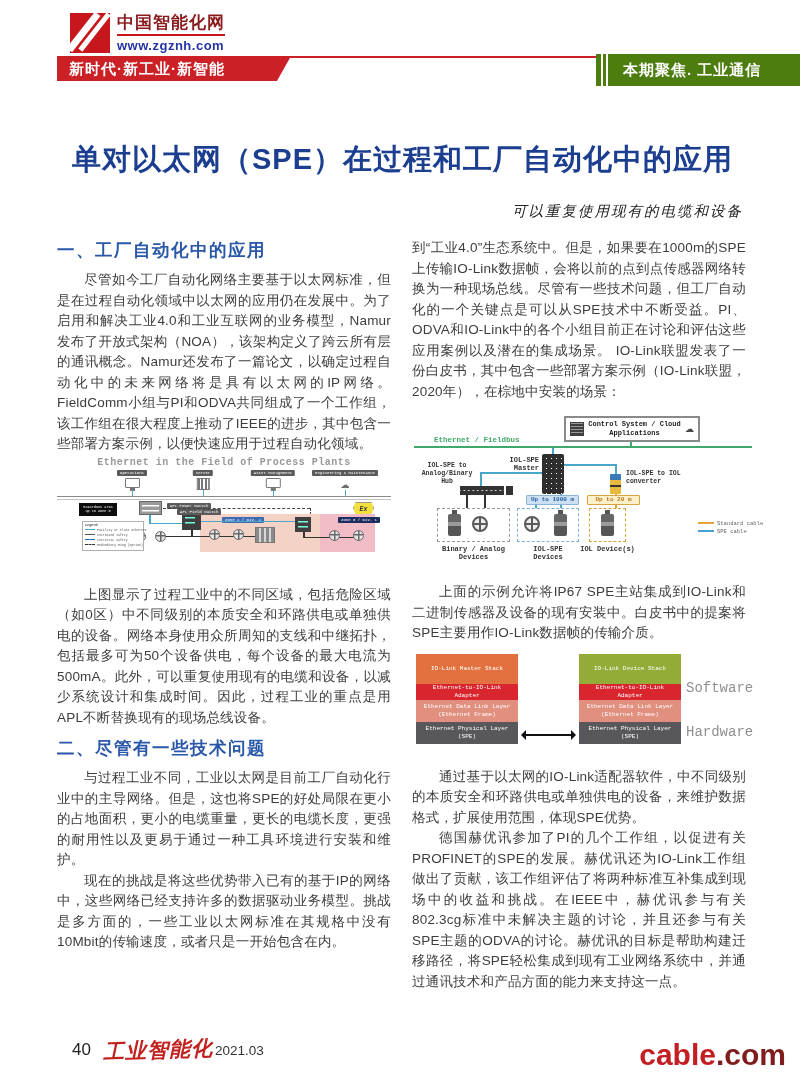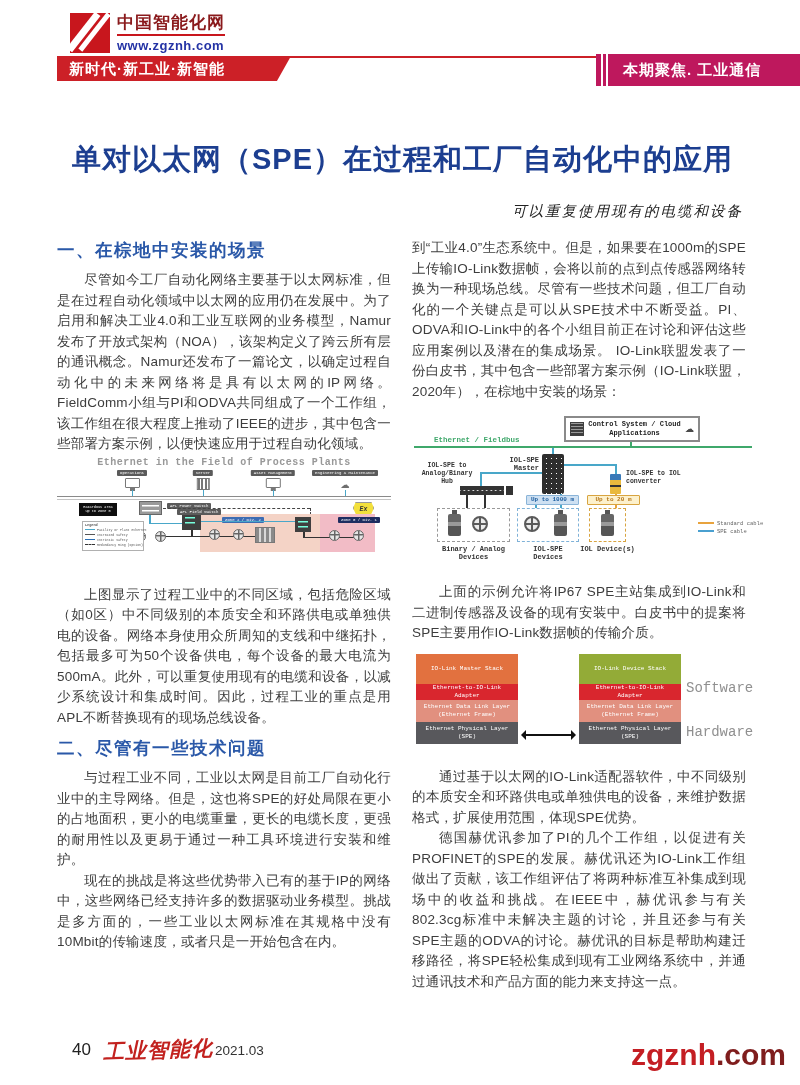--- a/index.html
+++ b/index.html
@@ -11,21 +11,21 @@
   .logo-mark i{position:absolute;background:#fff;width:7px;height:46px;transform:rotate(38deg);top:-4px;}
   .logo-mark i.a{left:10px;} .logo-mark i.b{left:22px;width:5px;}
   .logo-text{margin-left:7px;}
   .site-name{font-size:17px;font-weight:bold;color:#8a1a1c;letter-spacing:1px;line-height:20px;}
   .site-rule{height:2px;background:#c8161d;margin:1px 0 2px 0;}
   .site-url{font-size:13px;font-weight:bold;color:#2433a5;letter-spacing:.5px;}
   .banner-left{position:absolute;left:57px;top:56px;width:234px;height:25px;background:#cc2027;
     clip-path:polygon(0 0,100% 0,94% 100%,0 100%);color:#fff;font-size:15px;font-weight:bold;
     line-height:25px;padding-left:12px;box-sizing:border-box;letter-spacing:1px;}
   .banner-line{position:absolute;left:288px;top:56px;width:308px;height:2px;background:#cc2027;}
-  .banner-right{position:absolute;left:596px;top:54px;right:0;height:32px;background:#be185d;color:#fff;
+  .banner-right{position:absolute;left:596px;top:54px;right:0;height:32px;background:#4d7c0f;color:#fff;
     font-size:15px;font-weight:bold;line-height:32px;padding-left:27px;box-sizing:border-box;letter-spacing:1px;}
   .banner-right i{position:absolute;top:0;bottom:0;width:2px;background:#fff;}
   .banner-right i.a{left:5px;} .banner-right i.b{left:10px;}
   
   .art-title{position:absolute;left:50px;right:45px;top:140px;text-align:center;font-size:29px;
     font-weight:bold;color:#1c3e90;letter-spacing:1px;}
   .byline{position:absolute;right:57px;top:202px;width:420px;text-align:right;
     font-family:"Liberation Serif","DejaVu Serif",serif;font-style:italic;font-size:14.5px;
     color:#222;letter-spacing:2px;}
   
@@ -161,21 +161,21 @@
   <div class="banner-line"></div>
   <div class="banner-right">
     <i class="a"></i><i class="b"></i>
     <span>本期聚焦. 工业通信</span>
   </div>
 
   <div class="art-title">单对以太网（SPE）在过程和工厂自动化中的应用</div>
   <div class="byline">可以重复使用现有的电缆和设备</div>
 
   <div class="col col-left">
-    <h2 class="sec-head">一、在棕地中安装的场景</h2>
+    <h2 class="sec-head">一、工厂自动化中的应用</h2>
     <p class="body indent">尽管如今工厂自动化网络主要基于以太网标准，但是在过程自动化领域中以太网的应用仍在发展中。为了启用和解决工业4.0和工业互联网的业务模型，Namur发布了开放式架构（NOA），该架构定义了跨云所有层的通讯概念。Namur还发布了一篇论文，以确定过程自动化中的未来网络将是具有以太网的IP网络。FieldComm小组与PI和ODVA共同组成了一个工作组，该工作组在很大程度上推动了IEEE的进步，其中包含一些部署方案示例，以便快速应用于过程自动化领域。</p>
 
     <div class="fig fig1">
       <div class="f1-title">Ethernet in the Field of Process Plants</div>
 
       <div class="f1n" style="left:75px">
         <span class="dkpill">Operations</span>
         <span class="mon"></span>
       </div>
       <div class="f1n" style="left:146px">
@@ -341,16 +341,16 @@
     </div>
 
     <p class="body indent">通过基于以太网的IO-Link适配器软件，中不同级别的本质安全和环路供电或单独供电的设备，来维护数据格式，扩展使用范围，体现SPE优势。</p>
     <p class="body indent">德国赫优讯参加了PI的几个工作组，以促进有关PROFINET的SPE的发展。赫优讯还为IO-Link工作组做出了贡献，该工作组评估了将两种标准互补集成到现场中的收益和挑战。在IEEE中，赫优讯参与有关802.3cg标准中未解决主题的讨论，并且还参与有关SPE主题的ODVA的讨论。赫优讯的目标是帮助构建迁移路径，将SPE轻松集成到现有工业网络系统中，并通过通讯技术和产品方面的能力来支持这一点。</p>
   </div>
 
   <div class="pg-num">40</div>
   <div class="jlogo">工业智能化</div>
   <div class="issue">2021.03</div>
   <div class="wm">
-    <span class="r">zgznh</span><span class="k">.com</span>
+    <span class="r">cable</span><span class="k">.com</span>
   </div>
 
 </div>
 
 </body></html>

